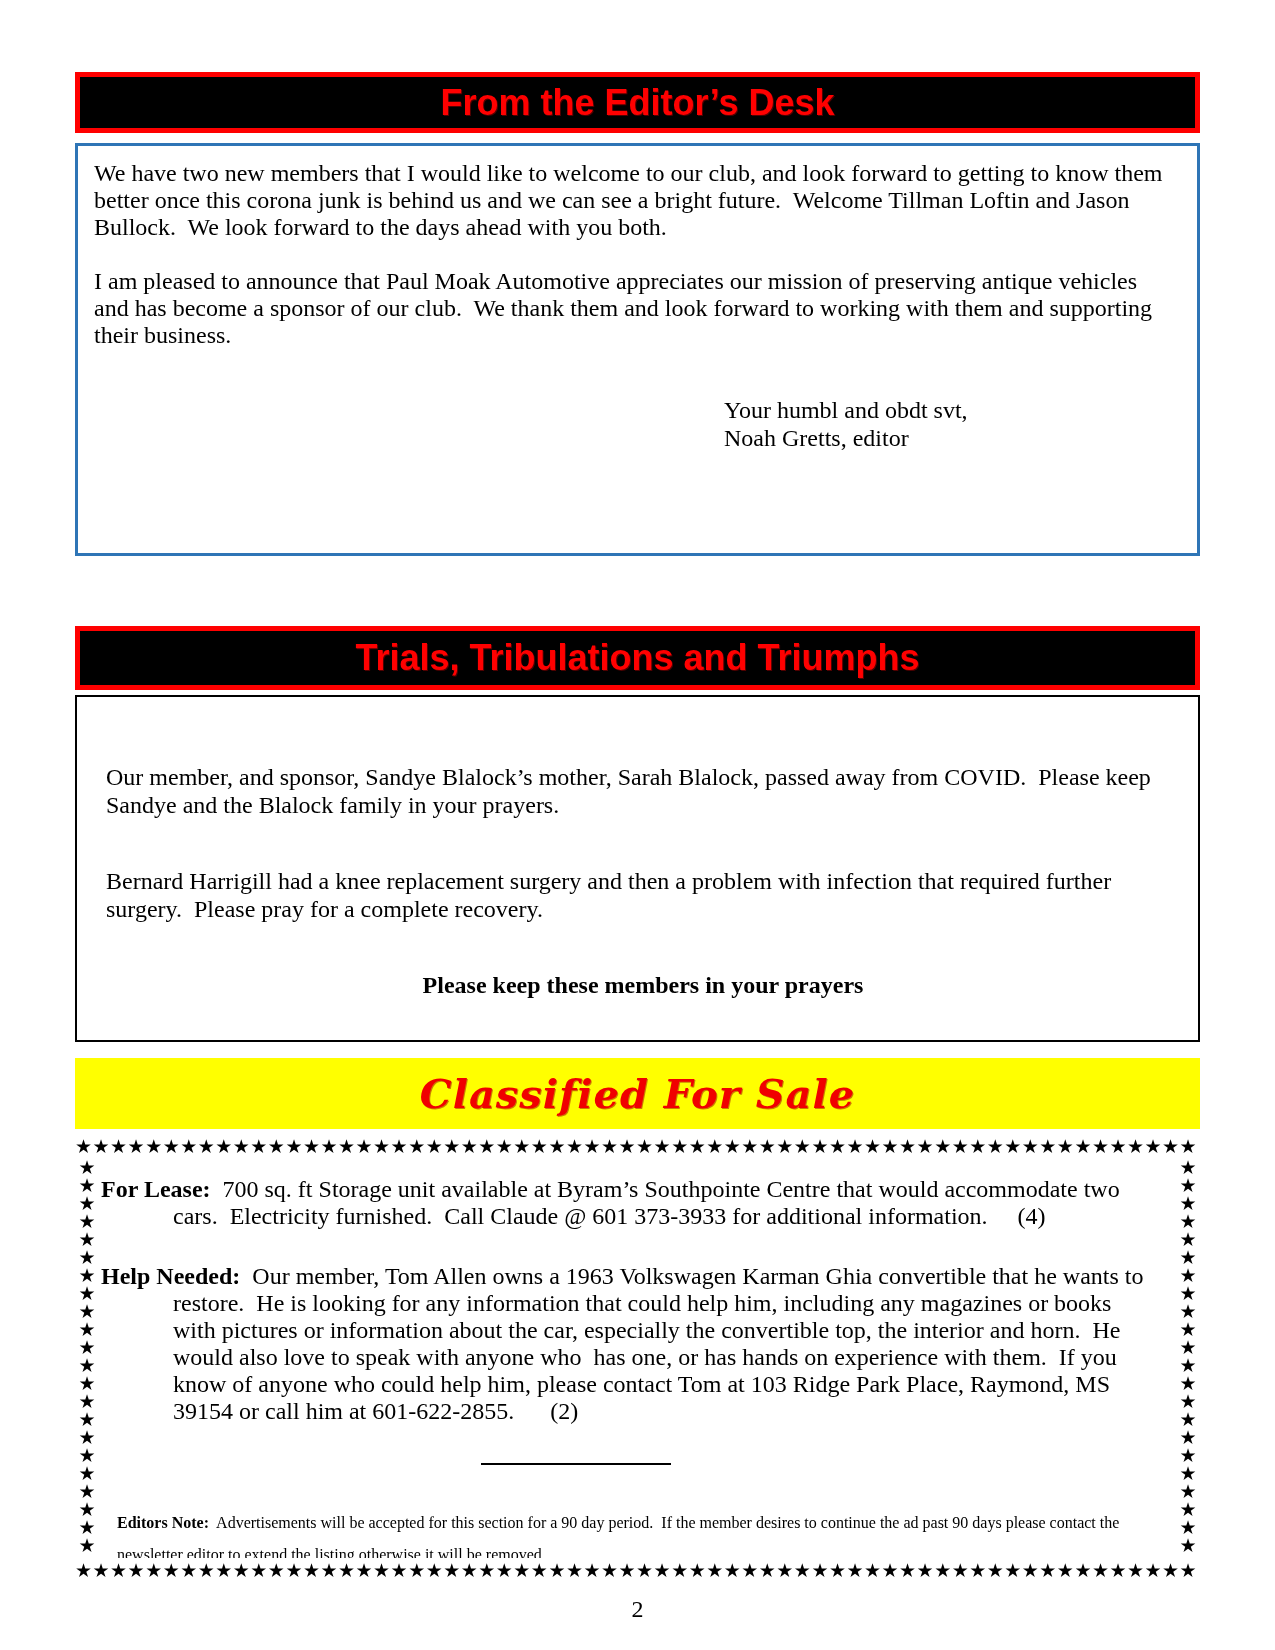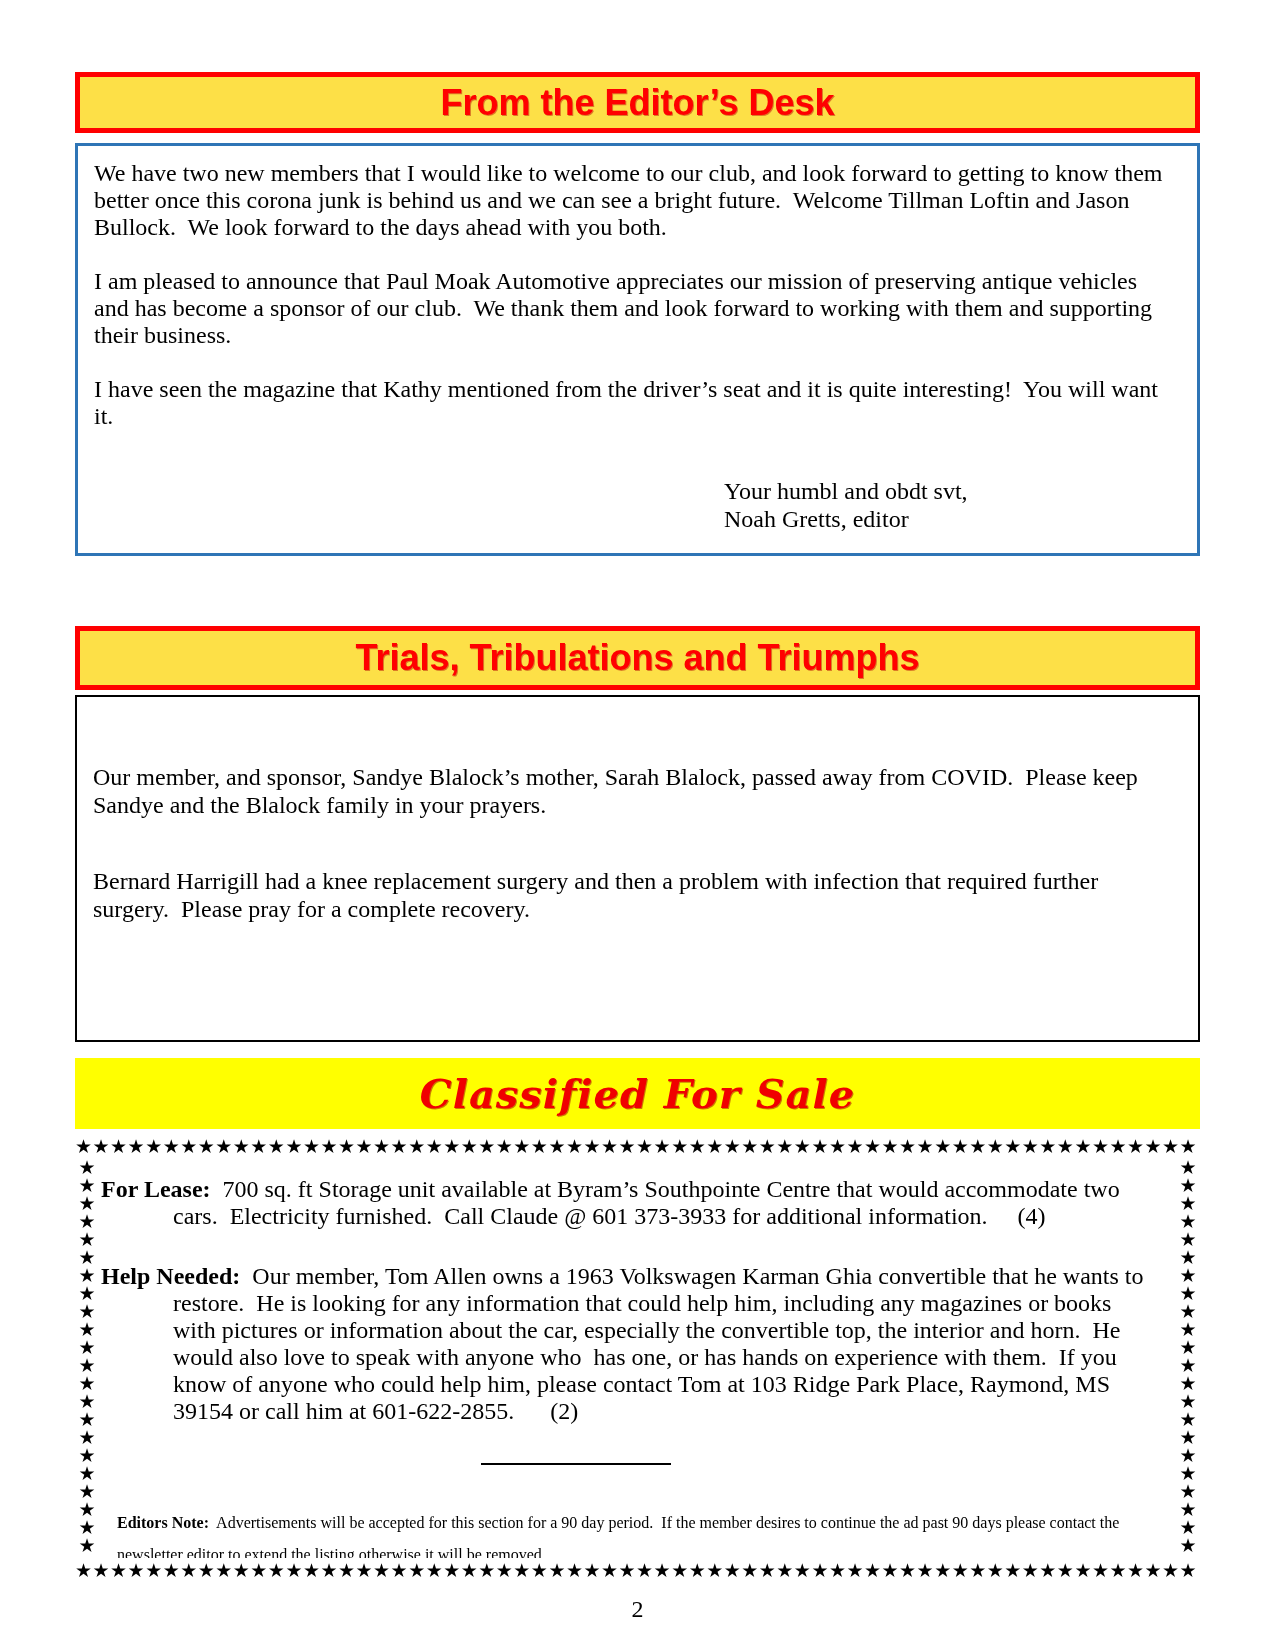--- a/index.html
+++ b/index.html
@@ -13,21 +13,21 @@
   .content {
     margin: 0 75px;
     padding-top: 72px;
     width: 1125px;
     box-sizing: border-box;
   }
 
   
   .banner {
     border: 5px solid #ff0000;
-    background: #fde047;
+    background: #000000;
     box-sizing: border-box;
     display: flex;
     align-items: center;
     justify-content: center;
     text-align: center;
   }
   .banner-title {
     font-family: "Liberation Sans", sans-serif;
     font-weight: bold;
     color: #ff0000;
@@ -55,21 +55,21 @@
   
   .trials-box {
     border: 2px solid #000000;
     margin-top: 5px;
     height: 347px;
     box-sizing: border-box;
     padding: 66px 18px 0 16px;
     font-size: 24px;
     line-height: 28px;
   }
-  .trials-box p { margin: 0 0 48px 0; white-space: pre-wrap; }
+  .trials-box p { margin: 0 0 48px 13px; white-space: pre-wrap; }
   .prayers-line { text-align: center; font-weight: bold; margin: 0; }
 
   
   .classified-banner {
     margin-top: 16px;
     height: 71px;
     background: #ffff00;
     display: flex;
     align-items: center;
     justify-content: center;
@@ -140,34 +140,34 @@
 
 <div class="content">
 
   <div class="banner" id="editor-banner">
     <div class="banner-title">From the Editor’s Desk</div>
   </div>
 
   <div class="editor-box">
     <p>We have two new members that I would like to welcome to our club, and look forward to getting to know them better once this corona junk is behind us and we can see a bright future.  Welcome Tillman Loftin and Jason Bullock.  We look forward to the days ahead with you both.</p>
     <p>I am pleased to announce that Paul Moak Automotive appreciates our mission of preserving antique vehicles and has become a sponsor of our club.  We thank them and look forward to working with them and supporting their business.</p>
-    <p>I have seen the magazine that Kathy mentioned from the driver’s seat and it is quite interesting!  You will want it.</p>
     <div class="signature">
       <div>Your humbl and obdt svt,</div>
       <div>Noah Gretts, editor</div>
     </div>
   </div>
 
   <div class="banner" id="trials-banner">
     <div class="banner-title">Trials, Tribulations and Triumphs</div>
   </div>
 
   <div class="trials-box">
     <p>Our member, and sponsor, Sandye Blalock’s mother, Sarah Blalock, passed away from COVID.  Please keep Sandye and the Blalock family in your prayers.</p>
     <p>Bernard Harrigill had a knee replacement surgery and then a problem with infection that required further surgery.  Please pray for a complete recovery.</p>
+    <p class="prayers-line">Please keep these members in your prayers</p>
   </div>
 
   <div class="classified-banner">
     <div class="classified-title">Classified For Sale</div>
   </div>
 
   <div class="star-section">
     <div class="star-row">★★★★★★★★★★★★★★★★★★★★★★★★★★★★★★★★★★★★★★★★★★★★★★★★★★★★★★★★★★★★★★★★</div>
     <div class="star-middle">
       <div class="star-col">★★★★★★★★★★★★★★★★★★★★★★</div>

